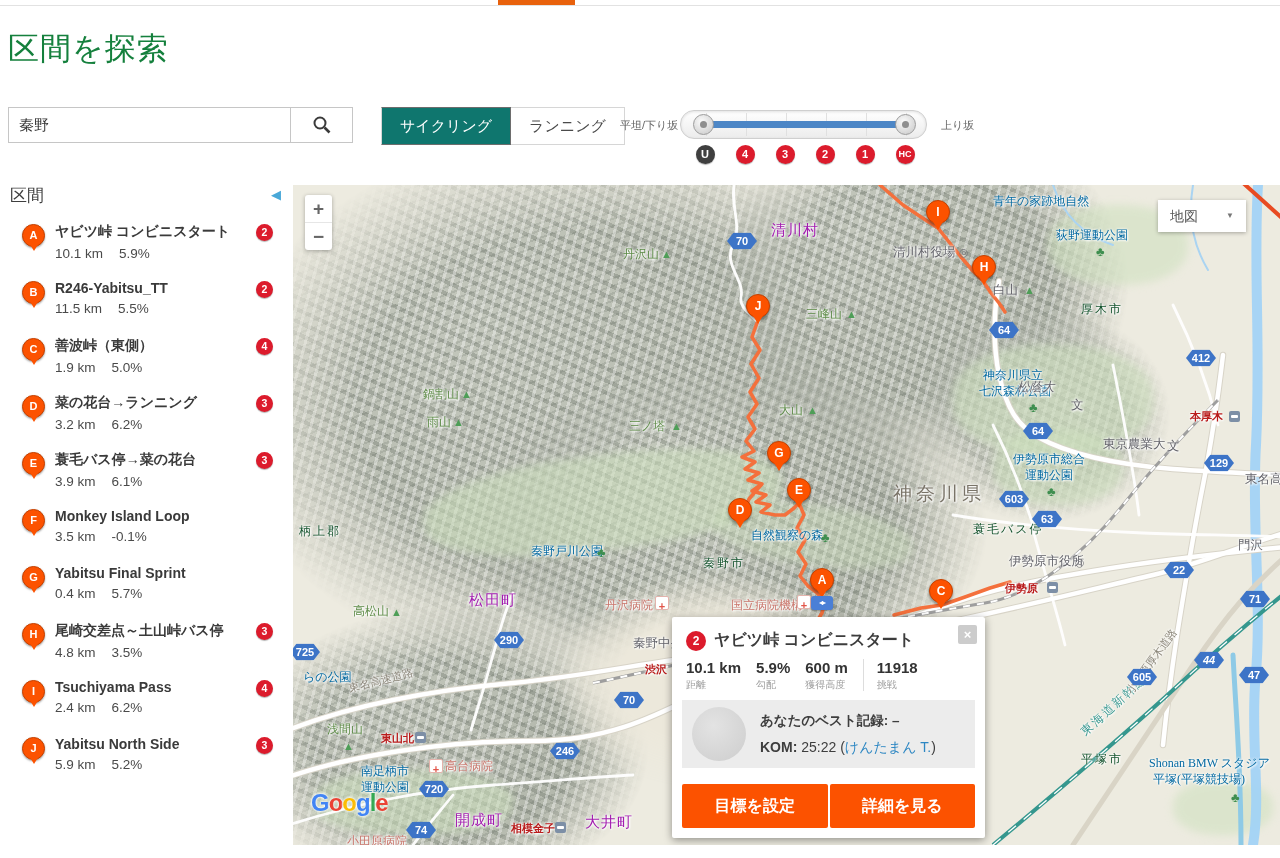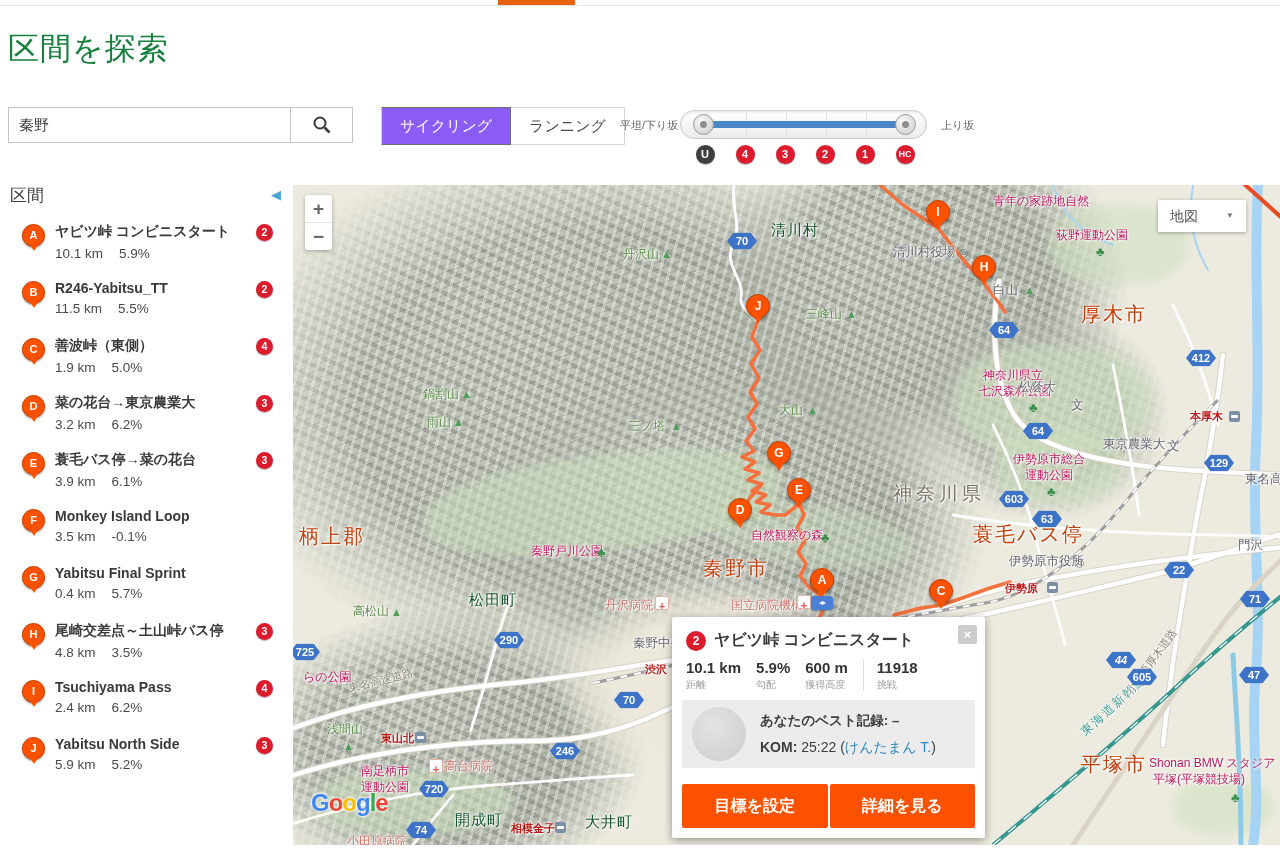--- a/index.html
+++ b/index.html
@@ -13,21 +13,21 @@
   .page-title{position:absolute;left:8px;top:28px;font-size:31px;font-weight:400;color:#15803d;letter-spacing:1px;margin:0;}
 
   
   .searchbar{position:absolute;left:8px;top:107px;width:345px;height:36px;border:1px solid #c6c6c6;background:#fff;display:flex;box-sizing:border-box;}
   .searchbar input{flex:1;border:none;outline:none;font-size:15px;padding:0 10px;color:#333;font-family:inherit;background:transparent;}
   .search-btn{width:62px;border:none;border-left:1px solid #c6c6c6;background:#fff;cursor:pointer;display:flex;align-items:center;justify-content:center;}
 
   
   .sport-tabs{position:absolute;left:381px;top:107px;height:38px;display:flex;}
   .sport-tab{height:36px;line-height:36px;padding:0 18px;font-size:15px;color:#4a4a4a;background:#fff;border:1px solid #d6d6d6;border-left:none;cursor:pointer;}
-  .sport-tab.selected{background:#8b5cf6;color:#fff;border:1px solid #6d6d6d;font-weight:500;}
+  .sport-tab.selected{background:#0f766e;color:#fff;border:1px solid #6d6d6d;font-weight:500;}
   .sport-tab:first-child{border-left:1px solid #d6d6d6;}
 
   
   .slider-label{position:absolute;font-size:11px;color:#666;top:118px;}
   .slider-label.left{left:620px;}
   .slider-label.right{left:941px;}
   .slider-track{position:absolute;left:680px;top:110px;width:245px;height:27px;border-radius:14px;border:1px solid #cfcfcf;background:linear-gradient(#ffffff,#ececec);box-shadow:inset 0 1px 3px rgba(0,0,0,.12);}
   .slider-tick{position:absolute;top:2px;bottom:2px;width:1px;background:#e0e0e0;}
   .slider-fill{position:absolute;left:23px;top:10px;width:202px;height:7px;background:#4c86c6;border-radius:3px;}
   .slider-handle{position:absolute;top:3px;width:21px;height:21px;border-radius:50%;background:radial-gradient(circle at 40% 35%,#fbfbfb,#c6c6c6);border:1px solid #9c9c9c;box-sizing:border-box;cursor:pointer;}
@@ -60,26 +60,26 @@
     -webkit-mask-image:radial-gradient(closest-side,#000 62%,transparent 98%);
     mask-image:radial-gradient(closest-side,#000 62%,transparent 98%);}
   .valley{position:absolute;background:#ece8db;
     -webkit-mask-image:radial-gradient(closest-side,#000 55%,transparent 95%);
     mask-image:radial-gradient(closest-side,#000 55%,transparent 95%);}
   .forest{position:absolute;background:#cde0bd;opacity:.55;border-radius:45%;filter:blur(4px);}
   .map svg{position:absolute;left:0;top:0;z-index:6;}
 
   .map-label{position:absolute;white-space:nowrap;z-index:10;font-size:12px;color:#65656a;
     text-shadow:0 0 3px #fff,0 0 3px #fff,1px 1px 2px #fff;}
-  .lbl-city{font-size:20px;color:#c2410c;letter-spacing:2px;}
+  .lbl-city{font-size:12px;color:#14532d;letter-spacing:2px;}
   .lbl-pref{font-size:19px;color:#7a7468;letter-spacing:4px;}
-  .lbl-town{font-size:15px;color:#14532d;letter-spacing:1px;}
+  .lbl-town{font-size:15px;color:#a21caf;letter-spacing:1px;}
   .lbl-place{font-size:12.5px;color:#63636a;}
   .lbl-station-name{font-size:11px;color:#b91c1c;font-weight:bold;}
-  .lbl-park{font-size:12px;color:#be185d;}
+  .lbl-park{font-size:12px;color:#0369a1;font-family:Liberation Serif, serif;}
   .lbl-mountain{font-size:12px;color:#5c8a46;}
   .lbl-hospital{font-size:12px;color:#c9756b;}
   .lbl-road{font-size:11px;color:#8a8578;}
   .lbl-rail{font-size:12px;color:#3c9a92;letter-spacing:2px;}
 
   .ico{position:absolute;z-index:11;line-height:1;}
   .ico-mt::before{content:"▲";color:#4e9e57;font-size:11px;}
   .ico-tree::before{content:"♣";color:#3e8e4f;font-size:13px;}
   .ico-govt::before{content:"◎";color:#77777c;font-size:11px;}
   .ico-station{width:11px;height:11px;background:#7d8fa6;border-radius:2px;}
@@ -206,21 +206,21 @@
       <div class="seg-name">善波峠（東側）</div>
       <div class="seg-stats">
         <span class="d">1.9 km</span><span class="g">5.0%</span>
       </div>
     </div>
     <div class="seg-badge">4</div>
   </div>
       <div class="seg-item">
     <div class="seg-pin">D</div>
     <div class="seg-body">
-      <div class="seg-name">菜の花台→東京農業大</div>
+      <div class="seg-name">菜の花台→ランニング</div>
       <div class="seg-stats">
         <span class="d">3.2 km</span><span class="g">6.2%</span>
       </div>
     </div>
     <div class="seg-badge">3</div>
   </div>
       <div class="seg-item">
     <div class="seg-pin">E</div>
     <div class="seg-body">
       <div class="seg-name">蓑毛バス停→菜の花台</div>
@@ -443,21 +443,21 @@
         <span class="shield" style="left: 754px; top: 334px;">63</span>
         <span class="shield" style="left: 886px; top: 385px;">22</span>
         <span class="shield" style="left: 962px; top: 414px;">71</span>
         <span class="shield" style="left: 216px; top: 455px;">290</span>
         <span class="shield" style="left: 12px; top: 467px;">725</span>
         <span class="shield" style="left: 272px; top: 566px;">246</span>
         <span class="shield" style="left: 336px; top: 515px;">70</span>
         <span class="shield" style="left: 141px; top: 604px;">720</span>
         <span class="shield" style="left: 128px; top: 645px;">74</span>
         <span class="shield" style="left: 849px; top: 492px;">605</span>
-        <span class="shield" style="left: 828px; top: 475px; font-style: italic;">44</span>
+        <span class="shield" style="left: 916px; top: 475px; font-style: italic;">44</span>
         <span class="shield" style="left: 961px; top: 490px;">47</span>
       </div>
     <div id="map-pins">
         <div class="map-pin" style="left: 529px; top: 395px;">A</div>
         <div class="map-pin" style="left: 648px; top: 406px;">C</div>
         <div class="map-pin" style="left: 447px; top: 325px;">D</div>
         <div class="map-pin" style="left: 506px; top: 305px;">E</div>
         <div class="map-pin" style="left: 486px; top: 268px;">G</div>
         <div class="map-pin" style="left: 691px; top: 82px;">H</div>
         <div class="map-pin" style="left: 645px; top: 27px;">I</div>

